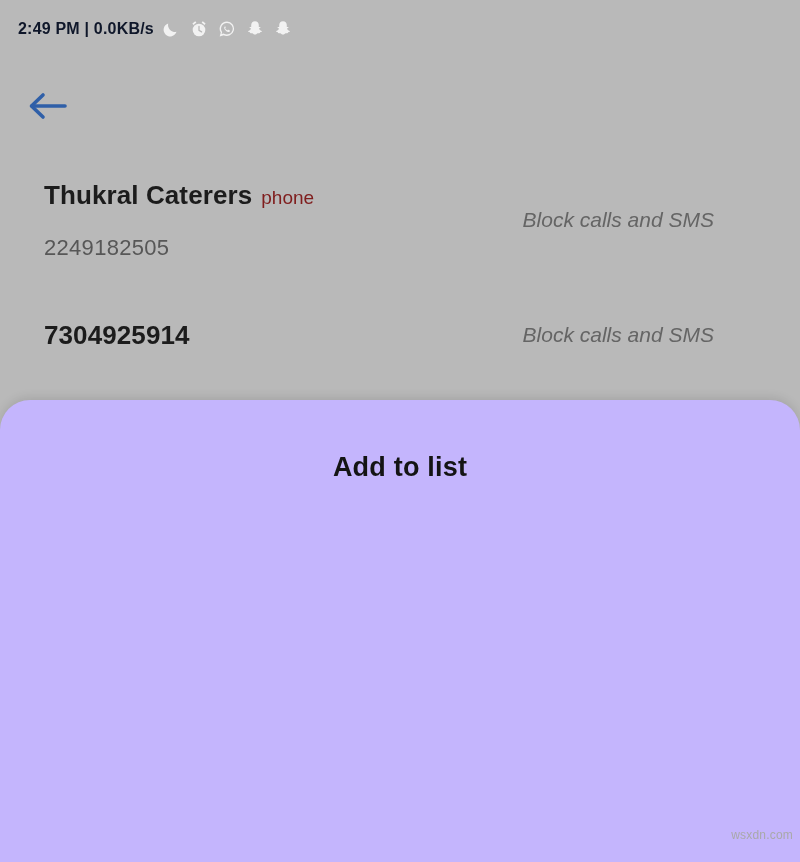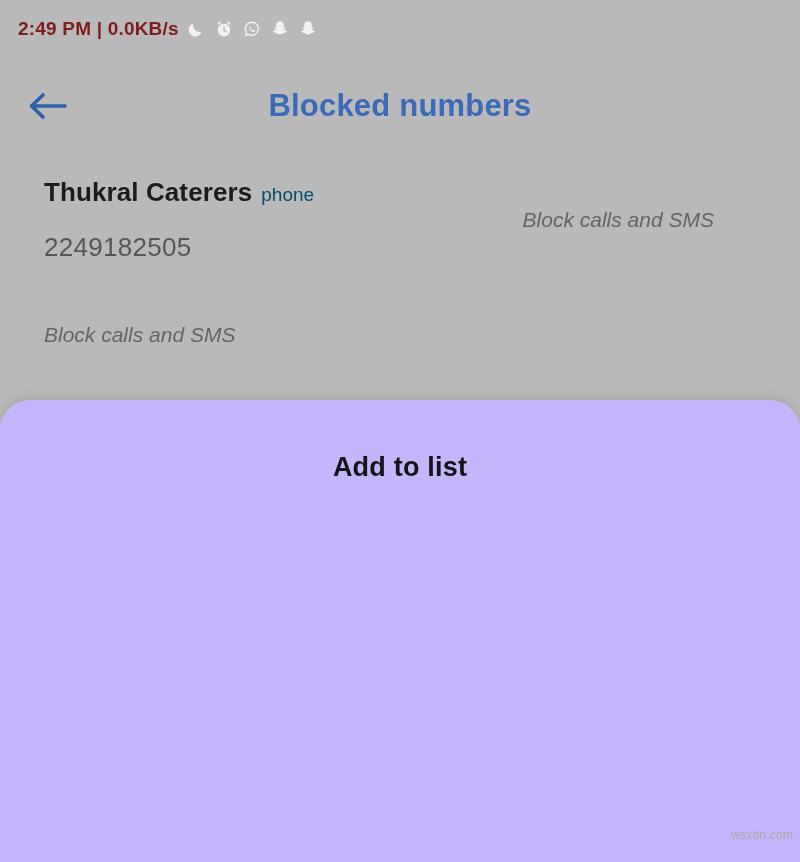--- a/index.html
+++ b/index.html
@@ -33,24 +33,24 @@
     padding: 0 14px 0 18px;
     box-sizing: border-box;
     color: #ffffff;
   }
   .status-left {
     display: flex;
     align-items: center;
     gap: 0;
   }
   .status-clock {
-    font-size: 19px;
-    font-weight: bold;
-    letter-spacing: 0.2px;
-    color: #7f1d1d;
+    font-size: 16px;
+    font-weight: bold;
+    letter-spacing: 0.2px;
+    color: #0f172a;
     white-space: nowrap;
   }
   .status-icons-left {
     display: flex;
     align-items: center;
     gap: 6px;
     margin-left: 6px;
   }
   .sicon {
     display: inline-flex;
@@ -171,24 +171,24 @@
     gap: 9px;
   }
   .row-name {
     font-size: 26px;
     font-weight: bold;
     color: #1c1c1c;
     letter-spacing: 0.1px;
   }
   .row-tag {
     font-size: 19px;
-    color: #0c4a6e;
+    color: #7f1d1d;
   }
   .row-sub {
-    font-size: 26px;
+    font-size: 22px;
     color: #575757;
     margin-top: 24px;
     letter-spacing: 0.3px;
   }
   .row-status {
     font-size: 21px;
     color: #656565;
     white-space: nowrap;
     font-style: italic;
   }
@@ -269,37 +269,41 @@
 
   <div id="app-header">
     <div id="back-button">
       <span>
         <svg width="42" height="32" viewBox="0 0 42 32">
           <path d="M16 5 L4.5 16 L16 27" stroke="#2f5fa8" stroke-width="3.6" fill="none" stroke-linecap="round" stroke-linejoin="round"></path>
           <path d="M5 16 H38" stroke="#2f5fa8" stroke-width="3.6" fill="none" stroke-linecap="round"></path>
         </svg>
       </span>
     </div>
-    <div id="page-title">Blocked numbers</div>
   </div>
 
   <div id="blocked-list">
 
     <div class="block-row row-tall">
       <div class="row-main">
         <div class="row-title-line">
           <span class="row-name">Thukral Caterers</span>
           <span class="row-tag">phone</span>
         </div>
         <div class="row-sub">2249182505</div>
       </div>
       <div class="row-status">Block calls and SMS</div>
     </div>
 
     <div class="block-row row-short">
+      <div class="row-main">
+        <div class="row-title-line">
+          <span class="row-name">7304925914</span>
+        </div>
+      </div>
       <div class="row-status">Block calls and SMS</div>
     </div>
 
   </div>
 
   <div id="bottom-sheet">
     <div id="sheet-title">Add to list</div>
 
   </div>
 

